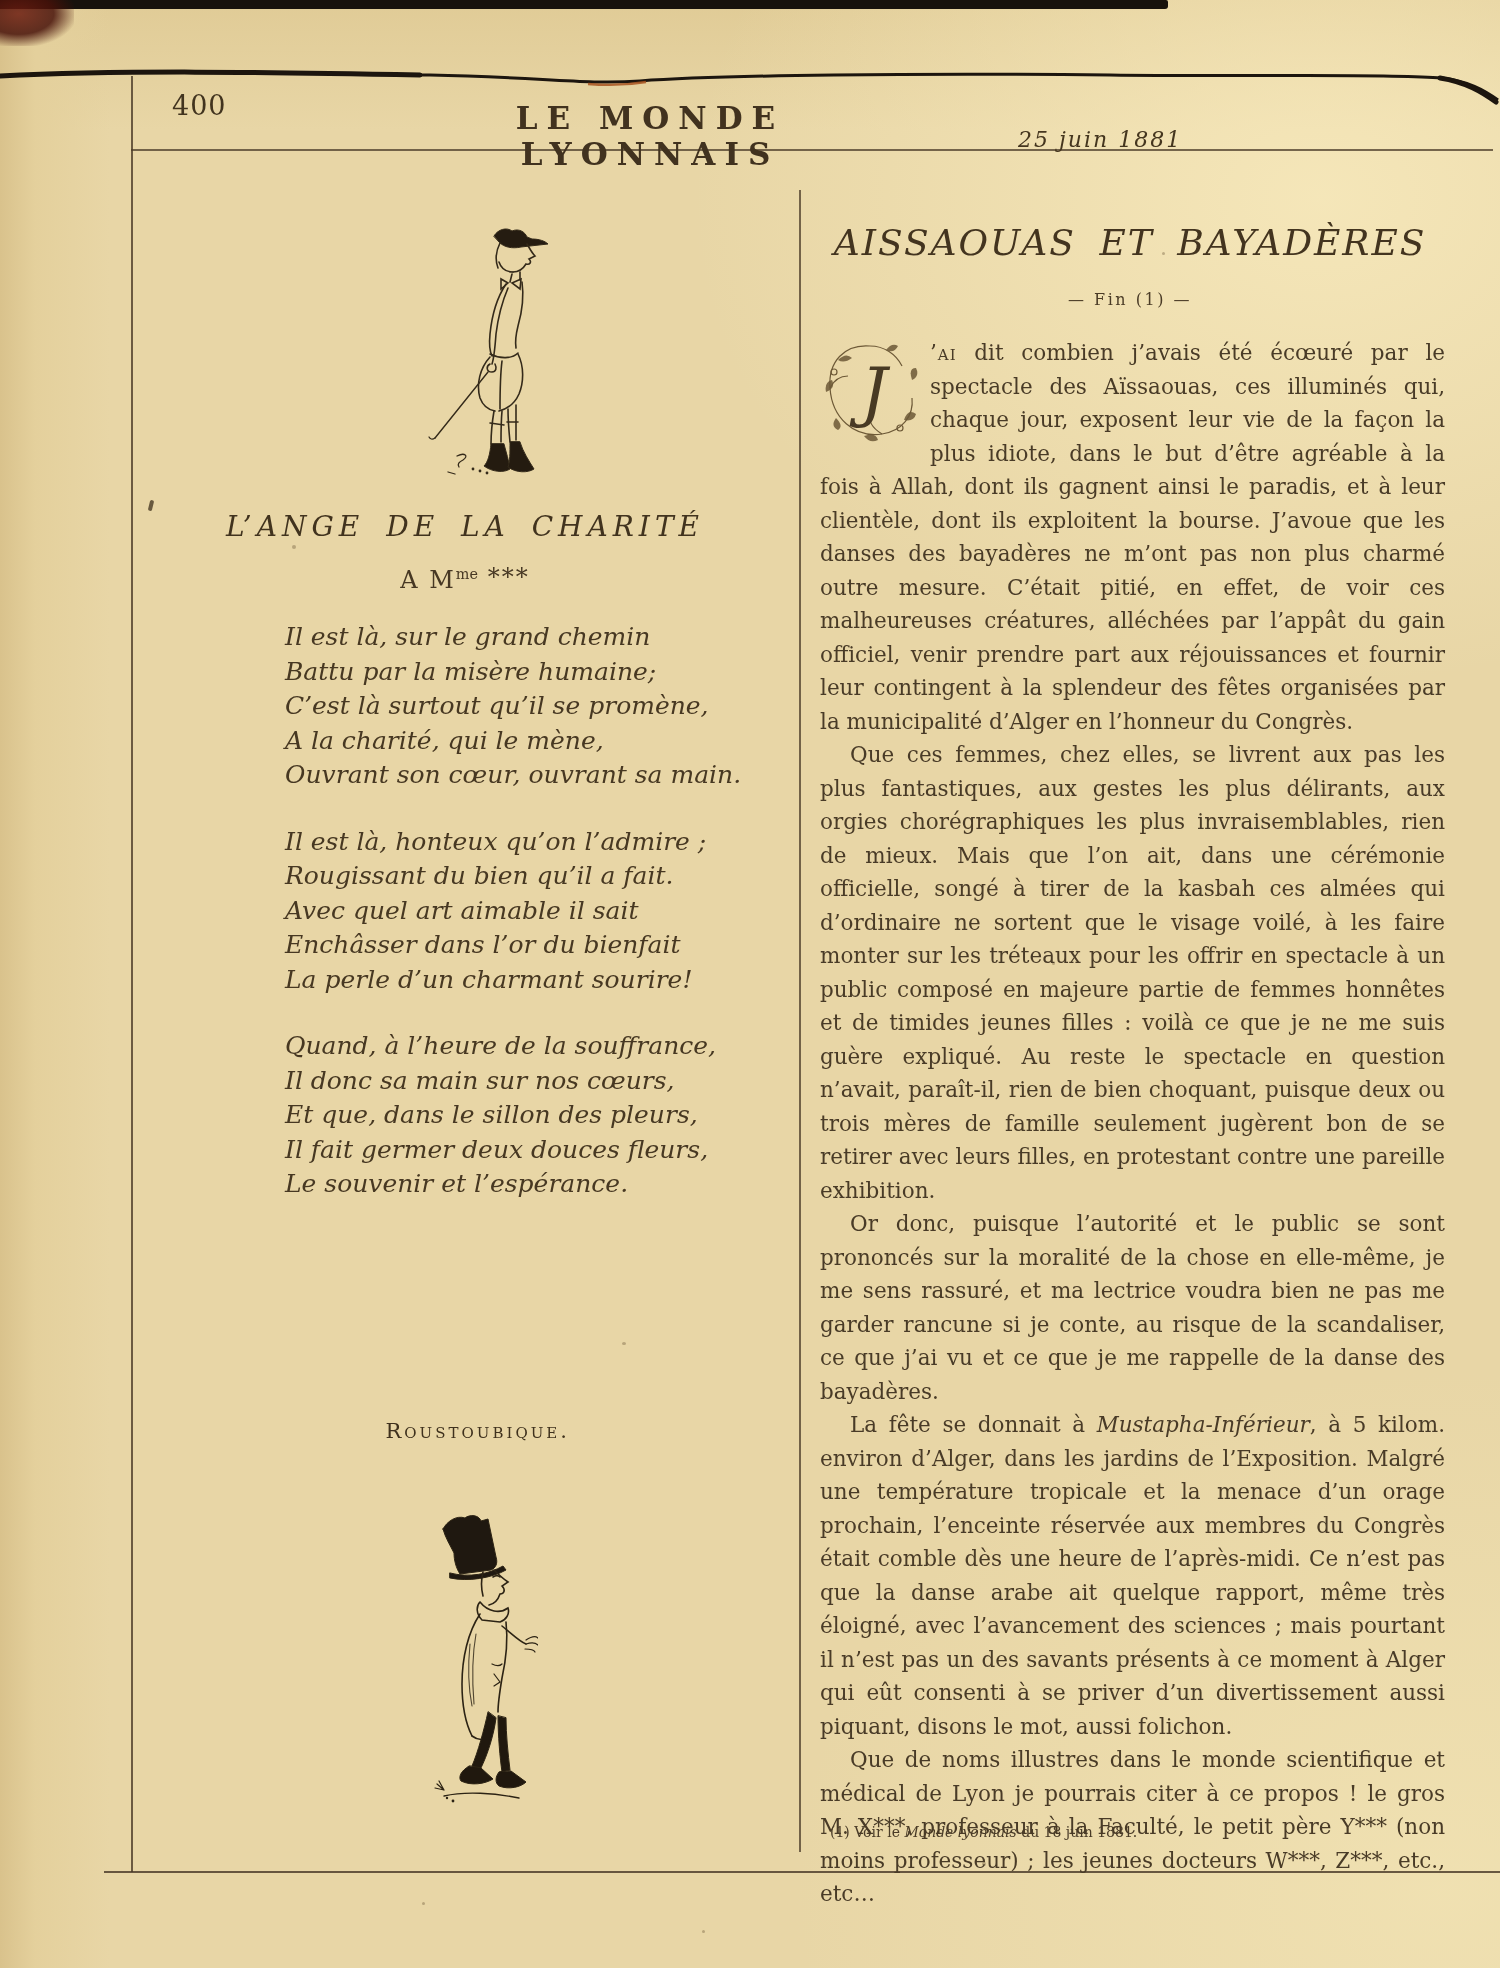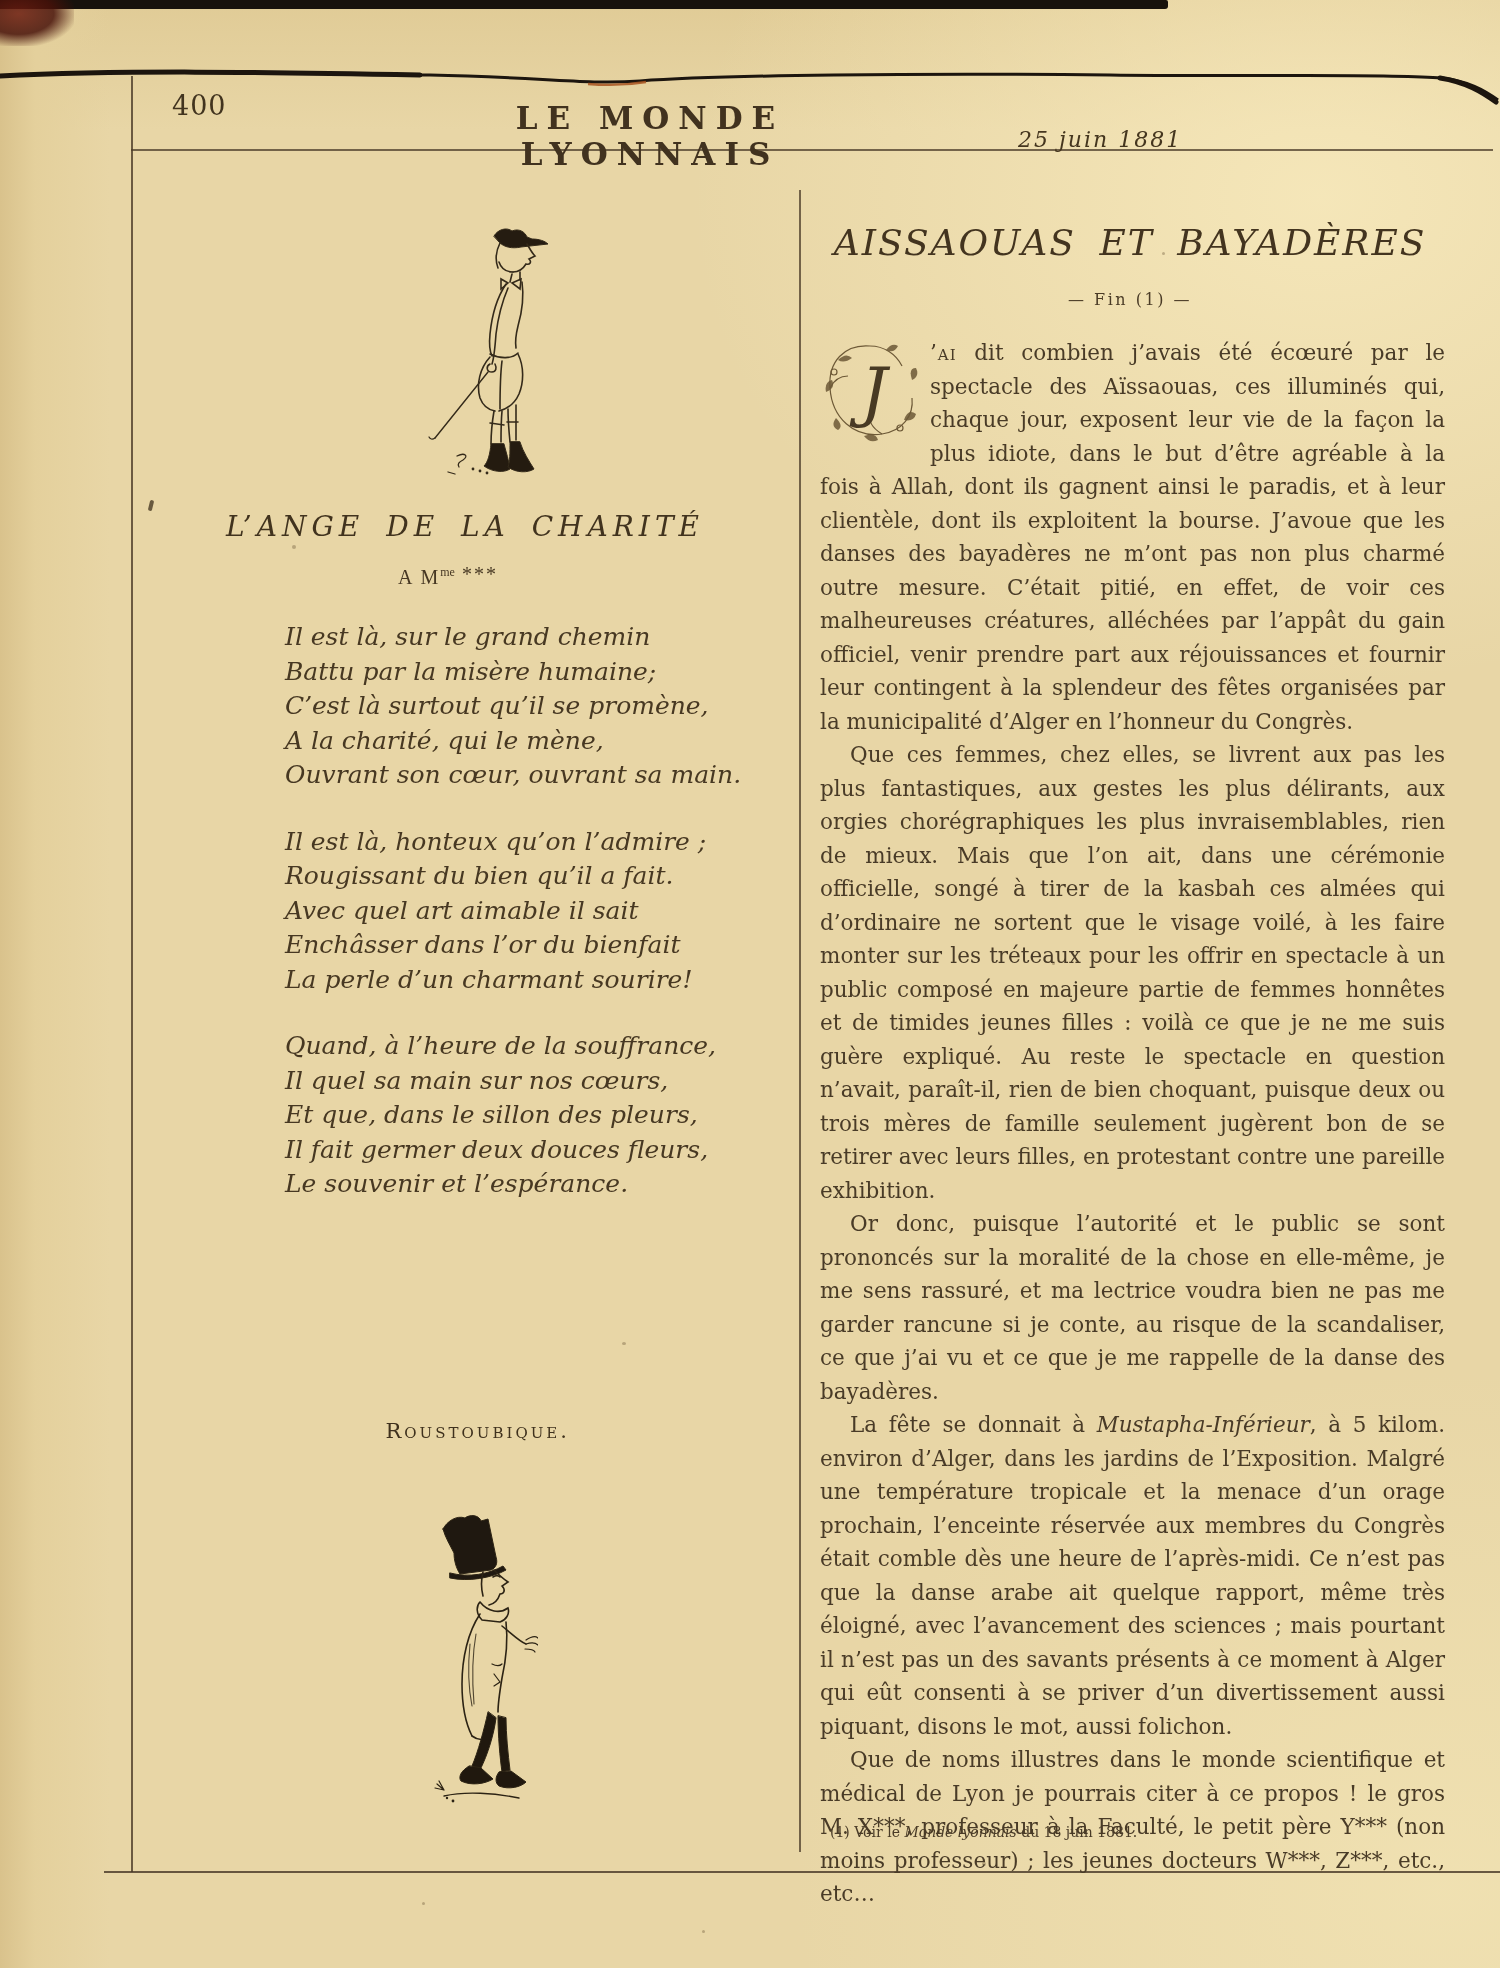--- a/index.html
+++ b/index.html
@@ -31,21 +31,21 @@
   .ink-tick{left:149px;top:500px;width:4px;height:11px;background:rgba(62,47,27,.75);transform:rotate(14deg);border-radius:2px;}
   .speck{position:absolute;border-radius:50%;background:rgba(92,72,42,.35);}
   
   .page-number{left:172px;top:90px;font-size:27px;letter-spacing:1px;color:#42341f;}
   .masthead{left:400px;top:100px;width:500px;text-align:center;font-size:31px;
     font-weight:bold;letter-spacing:9px;color:#41321f;}
   .issue-date{left:1018px;top:94px;font-size:22px;font-style:italic;letter-spacing:2px;color:#45361f;margin-top:33px;}
   
   .poem-title{left:170px;top:510px;width:590px;text-align:center;font-size:28px;font-style:italic;
     letter-spacing:5px;word-spacing:8px;color:#41331e;}
-  .poem-dedication{left:153px;top:563px;width:590px;text-align:center;font-size:20px;letter-spacing:2px;color:#473823;font-family:Liberation Serif, serif;}
+  .poem-dedication{left:170px;top:563px;width:590px;text-align:center;font-size:24px;letter-spacing:2px;color:#473823;}
   .poem-stanzas{left:285px;top:620px;width:470px;}
   .stanza{margin-bottom:32px;}
   .poem-line{font-size:25px;font-style:italic;line-height:34.5px;color:#473822;white-space:nowrap;}
   .poem-signature{left:290px;top:1419px;width:280px;text-align:right;font-size:21px;
     font-variant:small-caps;letter-spacing:3px;color:#3f311d;}
   
   .article-title{left:815px;top:222px;width:630px;text-align:center;font-size:36px;font-style:italic;
     letter-spacing:2px;word-spacing:10px;color:#43341f;}
   .article-subtitle{left:815px;top:290px;width:630px;text-align:center;font-size:16px;
     letter-spacing:2.5px;color:#4a3b26;}
@@ -142,21 +142,21 @@
       </div>
       <div class="stanza">
         <div class="poem-line">Il est là, honteux qu’on l’admire ;</div>
         <div class="poem-line">Rougissant du bien qu’il a fait.</div>
         <div class="poem-line">Avec quel art aimable il sait</div>
         <div class="poem-line">Enchâsser dans l’or du bienfait</div>
         <div class="poem-line">La perle d’un charmant sourire!</div>
       </div>
       <div class="stanza">
         <div class="poem-line">Quand, à l’heure de la souffrance,</div>
-        <div class="poem-line">Il quel sa main sur nos cœurs,</div>
+        <div class="poem-line">Il donc sa main sur nos cœurs,</div>
         <div class="poem-line">Et que, dans le sillon des pleurs,</div>
         <div class="poem-line">Il fait germer deux douces fleurs,</div>
         <div class="poem-line">Le souvenir et l’espérance.</div>
       </div>
     </div>
   <div class="abs poem-signature">Roustoubique.</div>
 
   <div class="illu" style="left:413px;top:1513px;width:125px;height:295px">
     <svg viewBox="0 0 125 295">
       <g stroke="#2c2314" stroke-width="1.6" fill="none" stroke-linecap="round">

